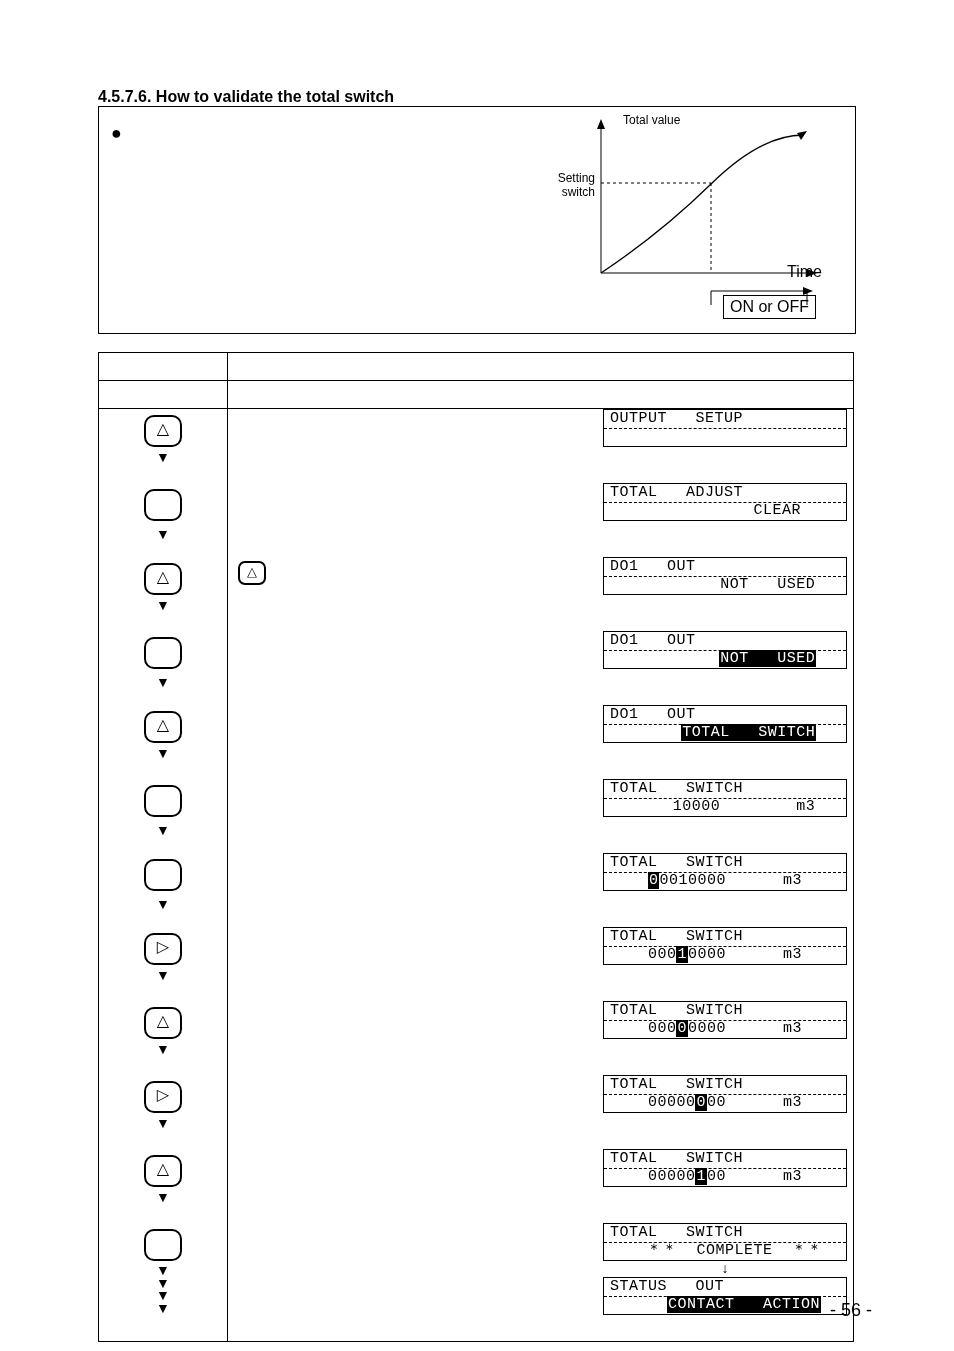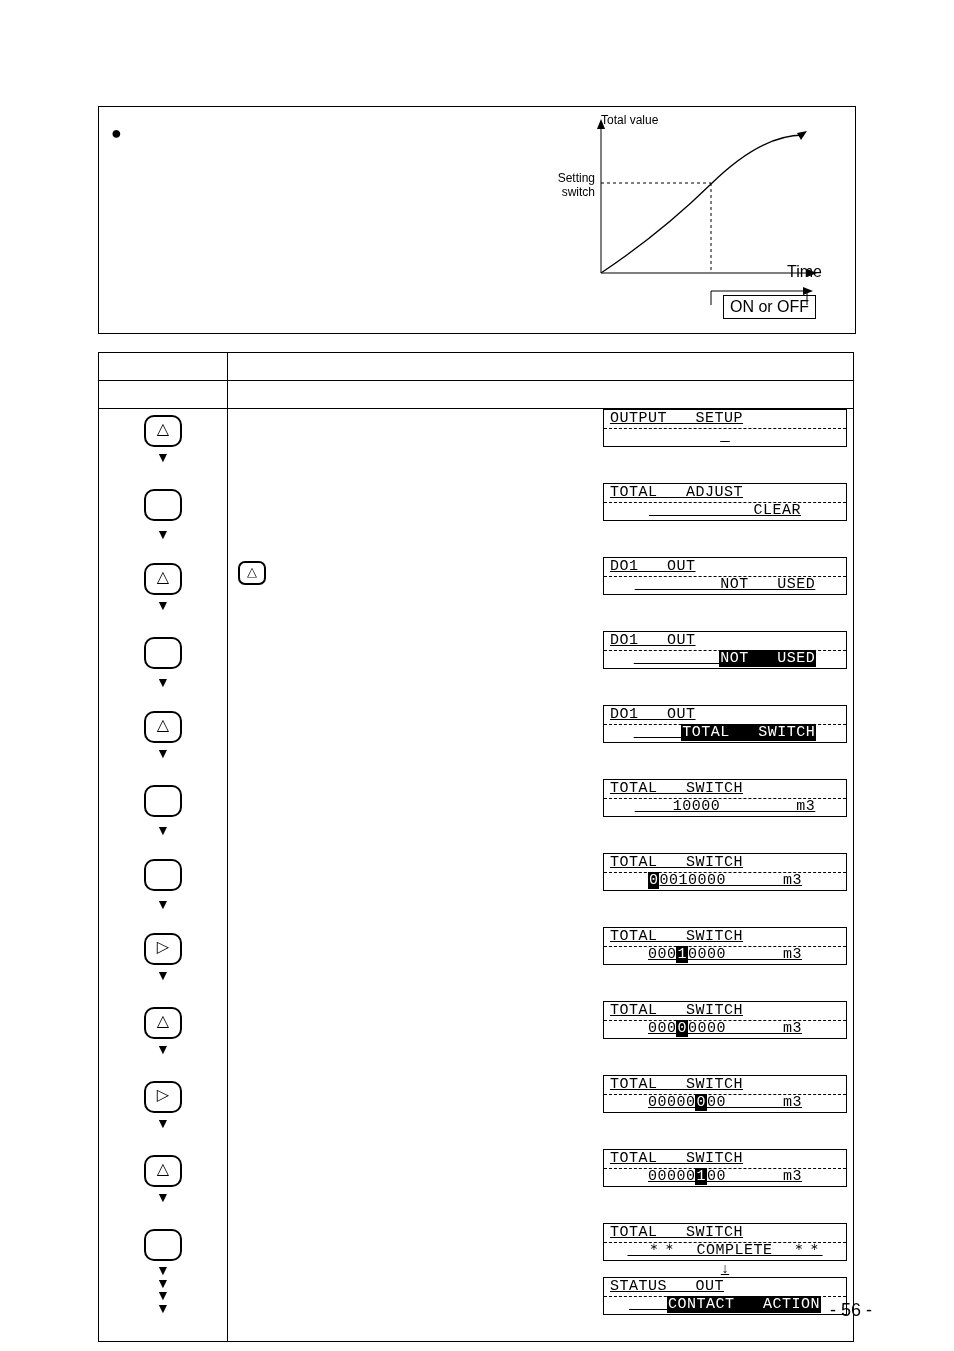--- a/index.html
+++ b/index.html
@@ -13,37 +13,38 @@
   .chart-label-onoff { position:absolute; font-size:16px; border:1px solid #000; padding:2px 6px; }
   .ops-table { position:absolute; left:98px; top:352px; width:756px; border:1px solid #000; border-collapse:collapse; }
   .ops-head-row { height:28px; }
   .ops-head-row td { border-bottom:1px solid #000; }
   .col-key { width:126px; border-right:1px solid #000; text-align:center; vertical-align:top; }
   .col-desc { vertical-align:top; }
   .step-row td { padding-top:4px; padding-bottom:4px; }
   .key-col-cell { width:126px; border-right:1px solid #000; text-align:center; vertical-align:top; padding-top:2px; }
   .desc-cell { vertical-align:top; padding:2px 4px 0 10px; position:relative; height:66px; }
   .desc-text { width:360px; display:inline-block; }
-  .lcd { position:absolute; right:6px; top:0px; width:244px;text-decoration:underline; }
+  .lcd { position:absolute; right:6px; top:0px; width:244px; }
   .lcd-box { border:1px solid #000; font-family:'Courier New', monospace; font-size:15px; letter-spacing:0.5px; line-height:1.1; background:#fff; }
   .lcd-line1 { padding:1px 6px 0 6px; border-bottom:1px dashed #000; white-space:pre; }
   .lcd-line2 { padding:0 6px 1px 6px; white-space:pre; text-align:center; }
   .inv { background:#000; color:#fff; padding:0 1px; }
   .key-btn { display:inline-block; width:34px; height:28px; border:2px solid #000; border-radius:10px; font-size:16px; line-height:24px; margin:2px auto 0; }
   .key-btn.blank { }
   .arrow-down { font-size:14px; margin-top:2px; display:block; }
   .inline-key { display:inline-block; width:24px; height:20px; border:2px solid #000; border-radius:7px; font-size:13px; line-height:17px; text-align:center; vertical-align:middle; }
   .down-arrow-inline { font-family:'Courier New', monospace; font-size:14px; }
   .multi-arrows { font-size:14px; line-height:0.9; }
   .page-num { position:absolute; right:82px; bottom:30px; font-size:18px; }
 </style>
 </head>
 <body>
 
 <div class="page">
+  <div class="heading">4.5.7.6. How to validate the total switch</div>
 
   <div class="desc-box">
     <div style="position:absolute; left:12px; top:16px; font-size:18px;">●</div>
     <div class="chart-wrap">
       <svg width="290" height="214">
 
         <line x1="60" y1="10" x2="60" y2="160" stroke="#000" stroke-width="1"></line>
         <polygon points="60,6 56,16 64,16" fill="#000"></polygon>
 
         <line x1="60" y1="160" x2="270" y2="160" stroke="#000" stroke-width="1"></line>
@@ -53,21 +54,21 @@
         <line x1="170" y1="70" x2="170" y2="160" stroke="#000" stroke-width="1" stroke-dasharray="3,3"></line>
 
         <path d="M60 160 Q 120 120 170 71 T 262 22" stroke="#000" fill="none" stroke-width="1.3"></path>
         <polygon points="266,18 256,20 260,27" fill="#000"></polygon>
 
         <line x1="170" y1="178" x2="170" y2="192" stroke="#000" stroke-width="1"></line>
         <line x1="266" y1="178" x2="266" y2="192" stroke="#000" stroke-width="1"></line>
         <line x1="170" y1="178" x2="266" y2="178" stroke="#000" stroke-width="1"></line>
         <polygon points="272,178 262,174 262,182" fill="#000"></polygon>
       </svg>
-      <div class="chart-label-total" style="left:60px; top:0px; position:absolute;">Total value</div>
+      <div class="chart-label-total" style="left:82px; top:0px; position:absolute;">Total value</div>
       <div class="chart-label-setting" style="left:0px; top:58px; width:54px; position:absolute; white-space:pre-line;">Setting
 switch</div>
       <div class="chart-label-time" style="left:246px; top:150px; position:absolute;">Time</div>
       <div class="chart-label-onoff" style="left:182px; top:182px;">ON or OFF</div>
     </div>
   </div>
 
   <table class="ops-table">
     <tbody>
         <tr class="ops-head-row">

